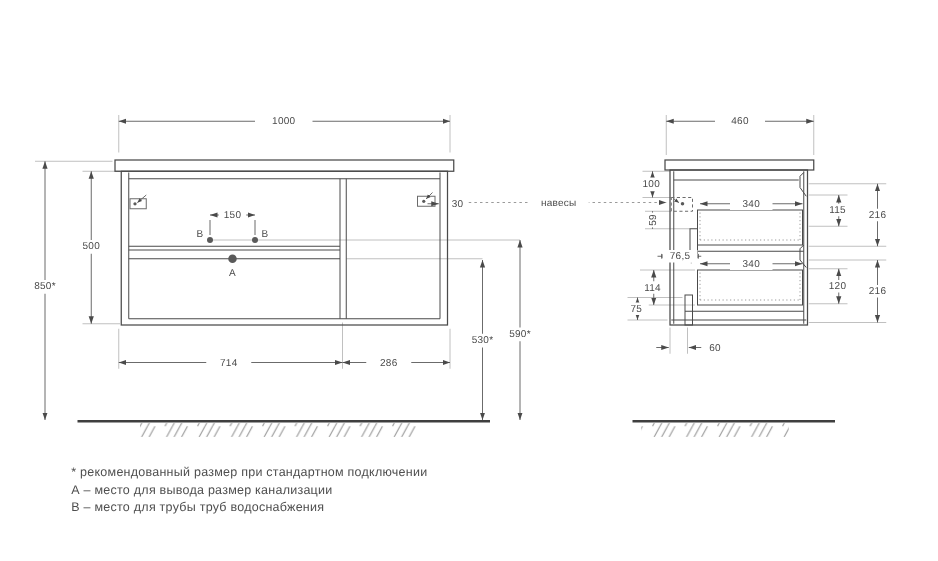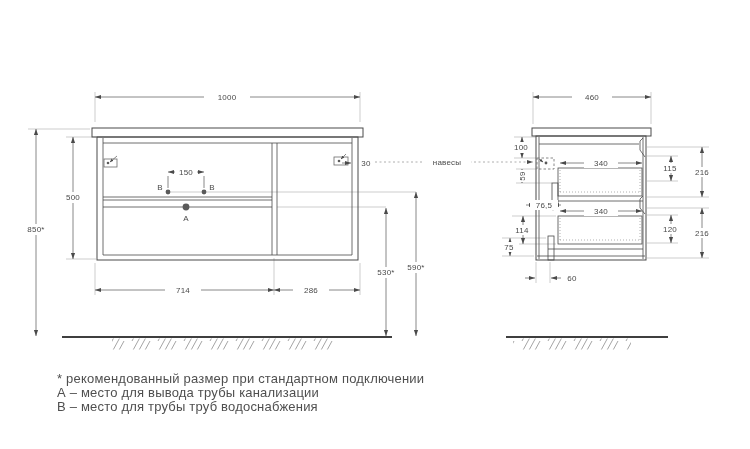--- a/index.html
+++ b/index.html
@@ -11,21 +11,21 @@
   .ln{stroke:#4a4a4a;stroke-width:1;fill:none;}
   .lnt{stroke:#4a4a4a;stroke-width:.8;fill:none;}
   .dim{stroke:#6b6b6b;stroke-width:.8;fill:none;}
   .ext{stroke:#b7b7b7;stroke-width:.7;fill:none;}
   .dash{stroke:#9a9a9a;stroke-width:.8;fill:none;stroke-dasharray:2 2.5;}
   .dash2{stroke:#6b6b6b;stroke-width:.8;fill:none;stroke-dasharray:2.5 2;}
   .dotted{stroke:#8f8f8f;stroke-width:.7;fill:none;stroke-dasharray:1 2;}
   .bg{fill:#ffffff;stroke:none;}
   .dot{fill:#5a5a5a;stroke:none;}
   .floor{stroke:#3f3f3f;stroke-width:2;fill:none;}
-  .footnotes{position:absolute;left:57px;top:372px;font-size:13px;line-height:14px;
+  .footnotes{position:absolute;left:57px;top:372px;font-size:10px;line-height:14px;
              color:#4f4f4f;letter-spacing:.2px;}
 </style>
 </head>
 <body>
 
 <div class="canvas">
 <svg width="750" height="449" viewBox="0 0 750 449">
   <defs>
     <marker id="ae" markerWidth="8" markerHeight="8" viewBox="0 0 8 8" refX="7.5" refY="4" orient="auto-start-reverse">
       <path d="M0 1.4 L7.5 4 L0 6.6 Z" fill="#4a4a4a"></path>
@@ -228,16 +228,16 @@
   <g>
     <line class="floor" x1="62" y1="337" x2="392" y2="337"></line>
     <rect x="112" y="338.5" width="222" height="11" fill="url(#hatch)"></rect>
     <line class="floor" x1="506" y1="337" x2="668" y2="337"></line>
     <rect x="513" y="338.5" width="118" height="11" fill="url(#hatch)"></rect>
   </g>
 </svg>
 
 <div class="footnotes">
   <div>* рекомендованный размер при стандартном подключении</div>
-  <div>А – место для вывода трубы канализации</div>
+  <div>А – место для вывода размер канализации</div>
   <div>B – место для трубы труб водоснабжения</div>
 </div>
 </div>
 
 </body></html>

